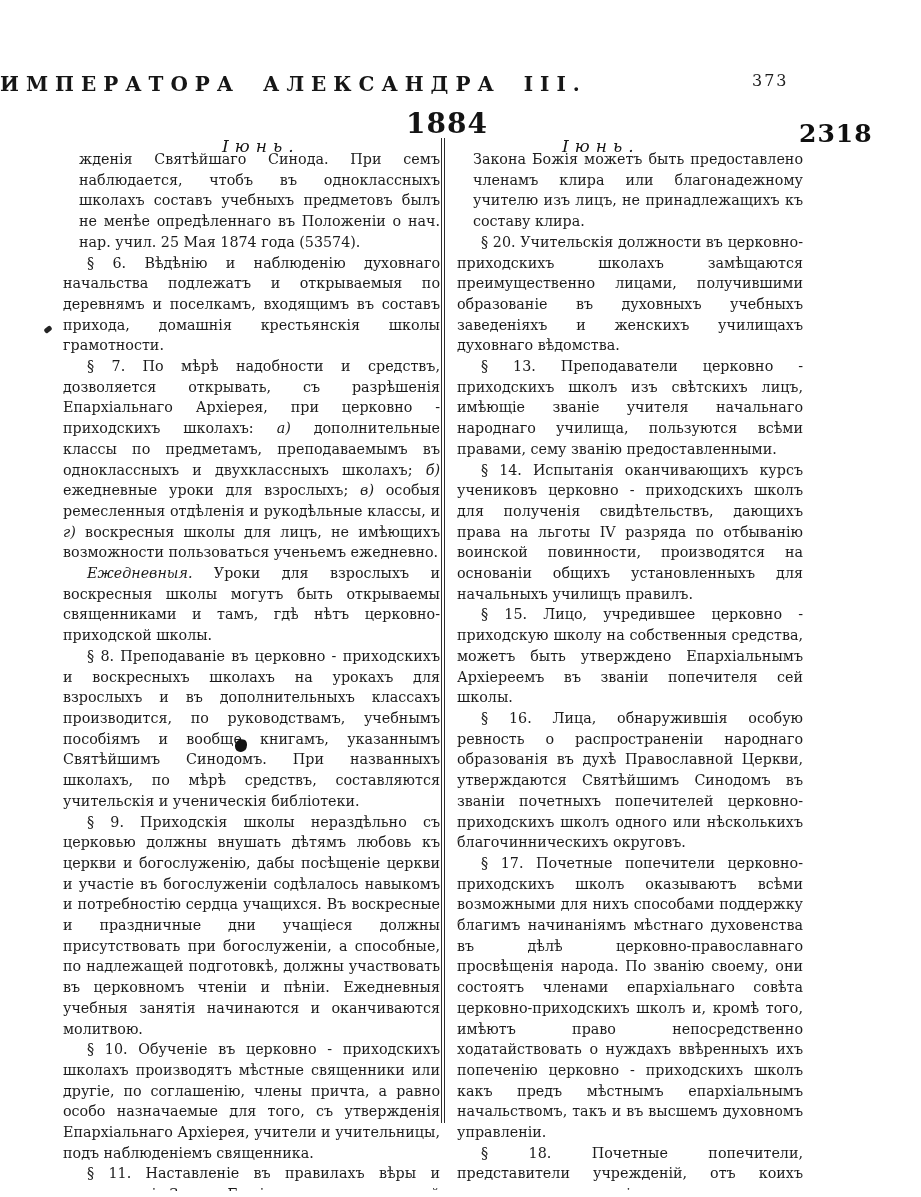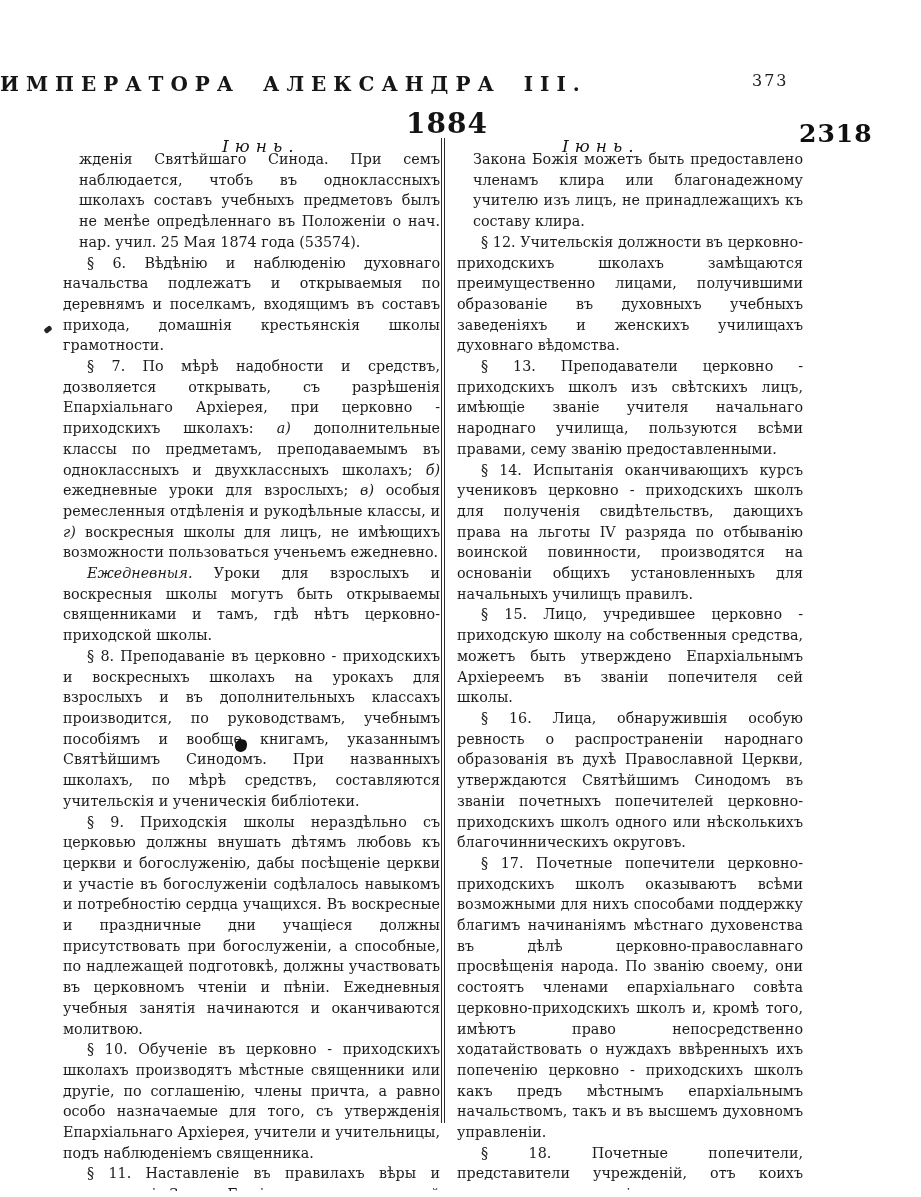--- a/index.html
+++ b/index.html
@@ -73,21 +73,21 @@
       <div class="para"><span>§ 6. Вѣдѣнію и наблюденію духовнаго начальства подлежатъ и открываемыя по деревнямъ и поселкамъ, входящимъ въ составъ прихода, домашнія крестьянскія школы грамотности.</span></div>
       <div class="para"><span>§ 7. По мѣрѣ надобности и средствъ, дозволяется открывать, съ разрѣшенія Епархіальнаго Архіерея, при церковно - приходскихъ школахъ: </span><span class="italic">а)</span><span> дополнительные классы по предметамъ, преподаваемымъ въ одноклассныхъ и двухклассныхъ школахъ; </span><span class="italic">б)</span><span> ежедневные уроки для взрослыхъ; </span><span class="italic">в)</span><span> особыя ремесленныя отдѣленія и рукодѣльные классы, и </span><span class="italic">г)</span><span> воскресныя школы для лицъ, не имѣющихъ возможности пользоваться ученьемъ ежедневно.</span></div>
       <div class="para"><span class="italic">Ежедневныя.</span><span> Уроки для взрослыхъ и воскресныя школы могутъ быть открываемы священниками и тамъ, гдѣ нѣтъ церковно-приходской школы.</span></div>
       <div class="para"><span>§ 8. Преподаваніе въ церковно - приходскихъ и воскресныхъ школахъ на урокахъ для взрослыхъ и въ дополнительныхъ классахъ производится, по руководствамъ, учебнымъ пособіямъ и вообще книгамъ, указаннымъ Святѣйшимъ Синодомъ. При названныхъ школахъ, по мѣрѣ средствъ, составляются учительскія и ученическія библіотеки.</span></div>
       <div class="para"><span>§ 9. Приходскія школы нераздѣльно съ церковью должны внушать дѣтямъ любовь къ церкви и богослуженію, дабы посѣщеніе церкви и участіе въ богослуженіи содѣлалось навыкомъ и потребностію сердца учащихся. Въ воскресные и праздничные дни учащіеся должны присутствовать при богослуженіи, а способные, по надлежащей подготовкѣ, должны участвовать въ церковномъ чтеніи и пѣніи. Ежедневныя учебныя занятія начинаются и оканчиваются молитвою.</span></div>
       <div class="para"><span>§ 10. Обученіе въ церковно - приходскихъ школахъ производятъ мѣстные священники или другіе, по соглашенію, члены причта, а равно особо назначаемые для того, съ утвержденія Епархіальнаго Архіерея, учители и учительницы, подъ наблюденіемъ священника.</span></div>
       <div class="para"><span>§ 11. Наставленіе въ правилахъ вѣры и преподаваніе Закона Божія относится къ прямой обязанности священника. Если въ составѣ причта есть діаконъ, то преподаваніе Закона Божія можетъ быть предоставлено и ему. Въ особливыхъ случаяхъ, съ разрѣшенія Епархіальнаго Архіерея, преподаваніе</span></div>
     </div>
   <div id="col-right" class="col">
       <div class="para noindent"><span>Закона Божія можетъ быть предоставлено членамъ клира или благонадежному учителю изъ лицъ, не принадлежащихъ къ составу клира.</span></div>
-      <div class="para"><span>§ 12. Учительскія должности въ церковно-приходскихъ школахъ замѣщаются преимущественно лицами, получившими образованіе въ духовныхъ учебныхъ заведеніяхъ и женскихъ училищахъ духовнаго вѣдомства.</span></div>
+      <div class="para"><span>§ 20. Учительскія должности въ церковно-приходскихъ школахъ замѣщаются преимущественно лицами, получившими образованіе въ духовныхъ учебныхъ заведеніяхъ и женскихъ училищахъ духовнаго вѣдомства.</span></div>
       <div class="para"><span>§ 13. Преподаватели церковно - приходскихъ школъ изъ свѣтскихъ лицъ, имѣющіе званіе учителя начальнаго народнаго училища, пользуются всѣми правами, сему званію предоставленными.</span></div>
       <div class="para"><span>§ 14. Испытанія оканчивающихъ курсъ учениковъ церковно - приходскихъ школъ для полученія свидѣтельствъ, дающихъ права на льготы IV разряда по отбыванію воинской повинности, производятся на основаніи общихъ установленныхъ для начальныхъ училищъ правилъ.</span></div>
       <div class="para"><span>§ 15. Лицо, учредившее церковно - приходскую школу на собственныя средства, можетъ быть утверждено Епархіальнымъ Архіереемъ въ званіи попечителя сей школы.</span></div>
       <div class="para"><span>§ 16. Лица, обнаружившія особую ревность о распространеніи народнаго образованія въ духѣ Православной Церкви, утверждаются Святѣйшимъ Синодомъ въ званіи почетныхъ попечителей церковно-приходскихъ школъ одного или нѣсколькихъ благочинническихъ округовъ.</span></div>
       <div class="para"><span>§ 17. Почетные попечители церковно-приходскихъ школъ оказываютъ всѣми возможными для нихъ способами поддержку благимъ начинаніямъ мѣстнаго духовенства въ дѣлѣ церковно-православнаго просвѣщенія народа. По званію своему, они состоятъ членами епархіальнаго совѣта церковно-приходскихъ школъ и, кромѣ того, имѣютъ право непосредственно ходатайствовать о нуждахъ ввѣренныхъ ихъ попеченію церковно - приходскихъ школъ какъ предъ мѣстнымъ епархіальнымъ начальствомъ, такъ и въ высшемъ духовномъ управленіи.</span></div>
       <div class="para"><span>§ 18. Почетные попечители, представители учрежденій, отъ коихъ церковно - приходскія школы пользуются пособіями, и частные благотворители, жертвующіе на ихъ содержаніе, а также Предводители дворянства и члены учебной инспекціи могутъ посѣщать сіи школы, не дѣлая однако отъ себя никакихъ распоряженій или внушеній во время ихъ осмотра. О своихъ наблюденіяхъ они сообщаютъ руководящему школою лицу, а въ случаѣ надобности представляютъ Епархіальному Архіерею.</span></div>
     </div>
   <div class="ink-blot"></div>
   <div class="margin-mark"></div>
 </div>

